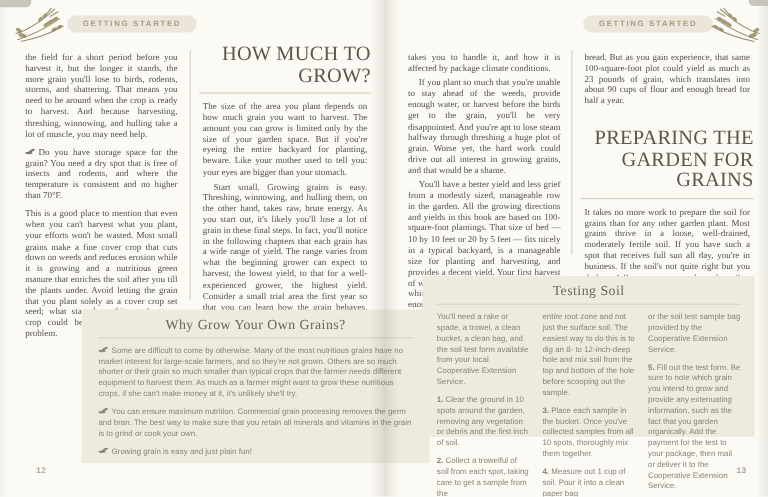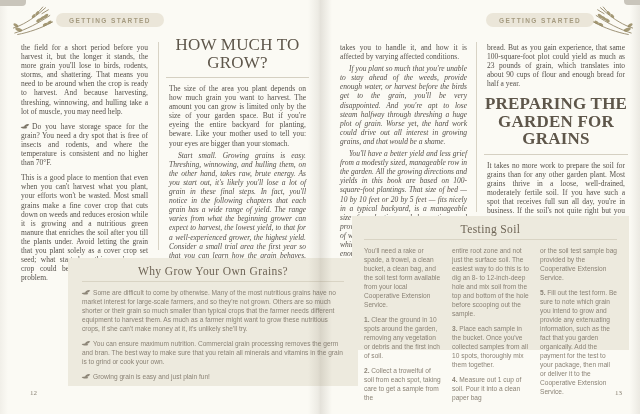--- a/index.html
+++ b/index.html
@@ -39,47 +39,47 @@
   .left  .col1 { left:18px;  top:40px; width:133px; }
   .left  .col2 { left:166px; top:36px; width:143px; }
   .right .col1 { left:17px;  top:40px; width:133px; }
   .right .col2 { left:164px; top:40px; width:144px; }
   .vrule { position:absolute; width:1px; background:#d8d3c5; }
   .left  .vrule { left:158px; top:42px; height:208px; }
   .right .vrule { left:156px; top:42px; height:170px; }
 
   .col p { margin:3px; }
   .col p.gap { margin-top:6px; }
-  .col p.indent { text-indent:9px;font-style:italic; }
-
-  .bigheading { font-size:17px; line-height:17.5px; letter-spacing:0.2px; color:#5e564a; text-align:center; font-weight:400; }
+  .col p.indent { text-indent:9px; }
+
+  .bigheading { font-size:17px; line-height:17.5px; letter-spacing:0.2px; color:#5e564a; text-align:right; font-weight:400; }
   .hrule { height:1px; background:#d5d0c2; margin:6px 0 6px; }
-  .mt { margin-top:7px;font-weight:bold; }
+  .mt { margin-top:18px; }
 
   
   .sprig { display:inline-block; position:relative; width:9px; height:6px; vertical-align:-1px; margin-right:2px; }
   .sprig::before, .sprig::after { content:""; position:absolute; background:#7d7668; border-radius:0 100% 0 100%; }
   .sprig::before { width:6px; height:3px; left:0; top:2px; transform:rotate(-20deg); }
   .sprig::after  { width:5px; height:3px; left:3px; top:0; transform:rotate(-52deg); }
   .infobox .sprig::before, .infobox .sprig::after { background:#8d8678; }
 
   
   .infobox { position:absolute; background:#edeade; z-index:2;
              font-family:"Liberation Sans", sans-serif; color:#8b8376; }
   .left .infobox  { left:20px; top:258px; width:290px; height:128px; padding:7px 14px 6px;margin-left:48px; }
-  .right .infobox { left:32px; top:216px; width:277px; height:134px; padding:7px 12px 6px; }
+  .right .infobox { left:32px; top:230px; width:277px; height:134px; padding:7px 12px 6px; }
   .boxtitle { font-family:"Liberation Serif", serif; font-size:11.5px; color:#6e6455; text-align:center;
               letter-spacing:0.4px; padding-bottom:4px; border-bottom:1px solid #d9d4c4; margin-bottom:6px; }
   .boxbody { font-size:6.6px; line-height:9px; }
   .boxbody p { margin:0 0 6px; }
   .boxcols { display:flex; gap:11px; }
   .boxcols .bc { flex:1 1 0; }
   .stepnum { font-weight:bold; }
 
-  .pagenum { position:absolute; bottom:17px; font-size:7px; color:#8a8274; z-index:3; }
+  .pagenum { position:absolute; bottom:17px; font-size:7px; color:#8a8274; z-index:3;font-family:Liberation Mono, monospace; }
   .left .pagenum  { left:30px; }
   .right .pagenum { right:18px; }
 </style>
 </head>
 <body>
 
 <div class="spread">
 
   <div class="page left">
     <div class="runhead">
@@ -154,21 +154,21 @@
             <ellipse cx="55" cy="23" rx="3.6" ry="1.9" transform="rotate(-28 55 23)"></ellipse>
             <ellipse cx="49" cy="26" rx="3.6" ry="1.9" transform="rotate(-28 49 26)"></ellipse>
             <ellipse cx="12" cy="33" rx="5" ry="2.4" transform="rotate(20 12 33)"></ellipse>
             <ellipse cx="8" cy="27" rx="4" ry="2" transform="rotate(35 8 27)"></ellipse>
           </g>
         </svg>
       </span>
     </div>
 
     <div class="col col1">
-      <p>takes you to handle it, and how it is affected by varying affected conditions.</p>
+      <p>takes you to handle it, and how it is affected by package climate conditions.</p>
       <p class="indent">If you plant so much that you're unable to stay ahead of the weeds, provide enough water, or harvest before the birds get to the grain, you'll be very disappointed. And you're apt to lose steam halfway through threshing a huge plot of grain. Worse yet, the hard work could drive out all interest in growing grains, and that would be a shame.</p>
       <p class="indent">You'll have a better yield and less grief from a modestly sized, manageable row in the garden. All the growing directions and yields in this book are based on 100-square-foot plantings. That size of bed — 10 by 10 feet or 20 by 5 feet — fits nicely in a typical backyard, is a manageable size for planting and harvesting, and provides a decent yield. Your first harvest of wheat may give you 4 pounds of grain, which will grind into 14 cups of flour, enough for 3 or 4 loaves of</p>
     </div>
 
     <div class="vrule"></div>
 
     <div class="col col2">
       <p>bread. But as you gain experience, that same 100-square-foot plot could yield as much as 23 pounds of grain, which translates into about 90 cups of flour and enough bread for half a year.</p>
       <h2 class="bigheading mt">PREPARING THE GARDEN FOR GRAINS</h2>
       <div class="hrule"></div>

